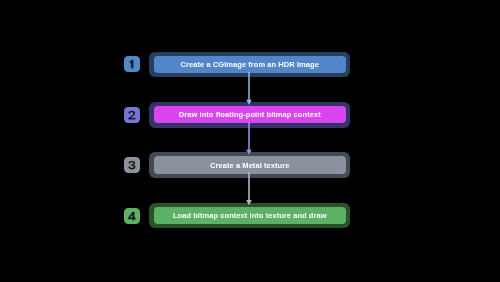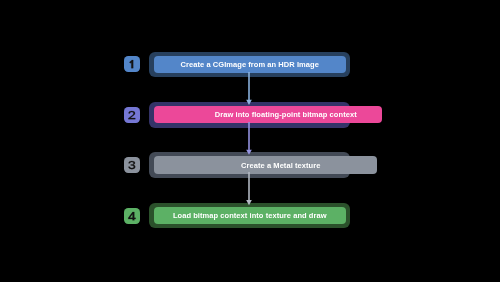--- a/index.html
+++ b/index.html
@@ -47,34 +47,34 @@
     <div class="badge" style="background: rgb(83, 134, 201);">
       <svg width="16" height="16" viewBox="0 0 16 16">
         <path stroke-width="0.22" stroke-linejoin="round" d="M 9.2 4.0 L 7.95 4.0 L 5.35 6.15 L 6.25 7.3 L 7.3 6.45 L 7.3 12.15 L 9.2 12.15 Z" fill="#141414" stroke="#141414"></path>
       </svg>
 
     </div>
   </div>
 
   <div class="step step-2">
     <div class="container" style="background: rgb(52, 51, 104);"></div>
-    <div class="bar" style="background: #ec4899; padding-left: 36px;">
+    <div class="bar" style="background: #d946ef;">
       <span class="bar-label" style="color: rgb(255, 255, 255);">Draw into floating-point bitmap context</span>
     </div>
     <div class="badge" style="background: rgb(117, 119, 212);">
       <svg width="16" height="16" viewBox="0 0 16 16">
         <path stroke-width="0.22" stroke-linejoin="round" d="M 4.5 6.34 Q 4.63 4.0 7.77 4.0 Q 10.95 4.0 11.07 6.22 Q 11.13 7.6 9.27 8.77 L 6.4 10.94 L 6.4 11.03 L 11.25 11.03 L 11.25 12.15 L 4.35 12.15 L 4.35 11.19 L 8.35 8.13 Q 9.6 7.24 9.53 6.3 Q 9.47 5.05 7.77 5.05 Q 6.05 5.05 5.95 6.38 Z" fill="#141414" stroke="#141414"></path>
       </svg>
 
     </div>
   </div>
 
   <div class="step step-3">
     <div class="container" style="background: rgb(67, 74, 86);"></div>
-    <div class="bar" style="background: rgb(139, 146, 157); padding-left: 31px;">
+    <div class="bar" style="background: rgb(139, 146, 157);">
       <span class="bar-label" style="color: rgb(255, 255, 255);">Create a Metal texture</span>
     </div>
     <div class="badge" style="background: rgb(139, 146, 157);">
       <svg width="16" height="16" viewBox="0 0 16 16">
         <path stroke-width="0.22" stroke-linejoin="round" d="M 4.54 6.25 Q 4.72 4.0 7.85 4.0 Q 10.95 4.0 11.0 5.94 Q 11.04 7.24 9.46 7.77 L 9.46 7.87 Q 11.3 8.3 11.3 9.79 Q 11.3 12.15 7.85 12.15 Q 4.59 12.15 4.4 9.71 L 5.95 9.71 Q 6.08 11.08 7.85 11.08 Q 9.74 11.08 9.74 9.75 Q 9.74 8.4 7.77 8.4 L 6.76 8.4 L 6.76 7.39 L 7.72 7.39 Q 9.5 7.39 9.5 6.21 Q 9.5 5.07 7.85 5.07 Q 6.21 5.07 6.05 6.25 Z" fill="#141414" stroke="#141414"></path>
       </svg>
 
     </div>
   </div>
 

